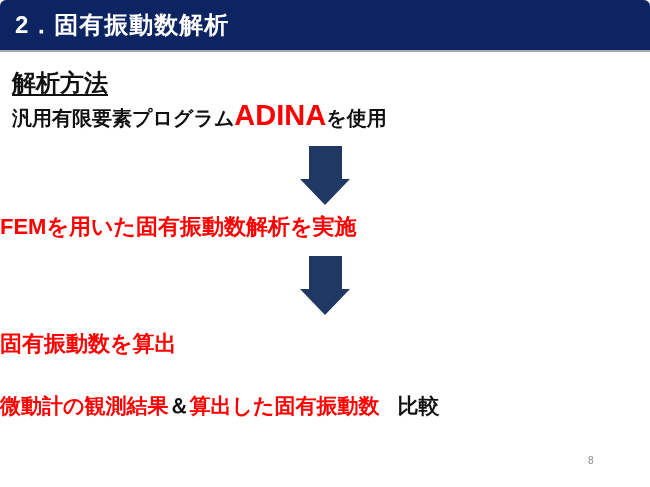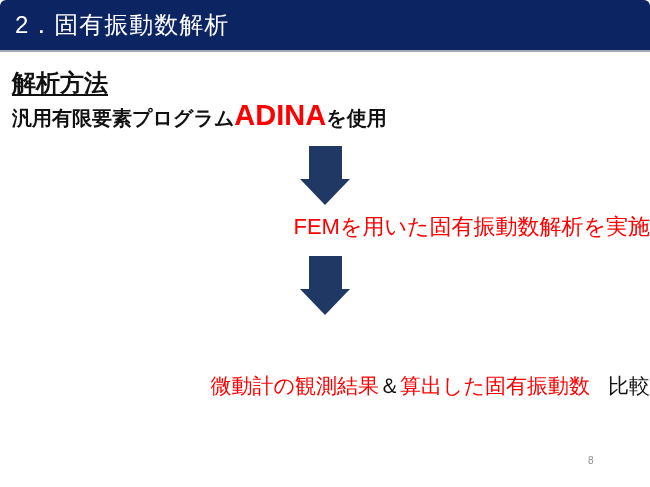--- a/index.html
+++ b/index.html
@@ -23,21 +23,21 @@
     height: 50px;
     background: var(--header-bg, #0d2463);
     border-bottom: 2px solid var(--separator-gray, #a6aab4);
     box-sizing: content-box;
   }
   .slide-title {
     margin: 0;
     padding-left: 15px;
     line-height: 50px;
     font-size: 24px;
-    font-weight: 400;
+    font-weight: 700;
     letter-spacing: 1px;
     color: var(--header-text, #ffffff);
   }
   
   .method {
     position: absolute;
     left: 12px;
     top: 68px;
     color: var(--body-text, #111111);
     font-weight: 700;
@@ -79,35 +79,35 @@
     height: 0;
     border-left: 25px solid transparent;
     border-right: 25px solid transparent;
     border-top: 26px solid var(--arrow-navy, #1f3864);
   }
   
   .flow-text {
     position: absolute;
     left: 0;
     width: 100%;
-    text-align: right;
-    font-weight: 400;
+    text-align: left;
+    font-weight: 700;
   }
   .step-fem {
     top: 212px;
     font-size: 22px;
     color: var(--accent-red, #ff0000);
   }
   .step-output {
     top: 329px;
     font-size: 22px;
     color: var(--accent-red, #ff0000);
   }
   .comparison {
-    top: 372px;
+    top: 392px;
     font-size: 21px;
   }
   .comparison .red { color: var(--accent-red, #ff0000); }
   .comparison .black { color: var(--body-text, #111111); }
   .compare-label { margin-left: 18px; }
   
   .page-number {
     position: absolute;
     left: 588px;
     top: 455px;
@@ -134,18 +134,19 @@
     <span class="arrow-head"></span>
   </div>
 
   <div class="flow-text step-fem">FEMを用いた固有振動数解析を実施</div>
 
   <div class="arrow arrow-2">
     <span class="arrow-stem"></span>
     <span class="arrow-head"></span>
   </div>
 
+  <div class="flow-text step-output">固有振動数を算出</div>
 
   <div class="flow-text comparison"><span class="red">微動計の観測結果</span><span class="black">＆</span><span class="red">算出した固有振動数</span><span class="black compare-label">比較</span></div>
 
   <div class="page-number">8</div>
 
 </div>
 
 </body></html>

